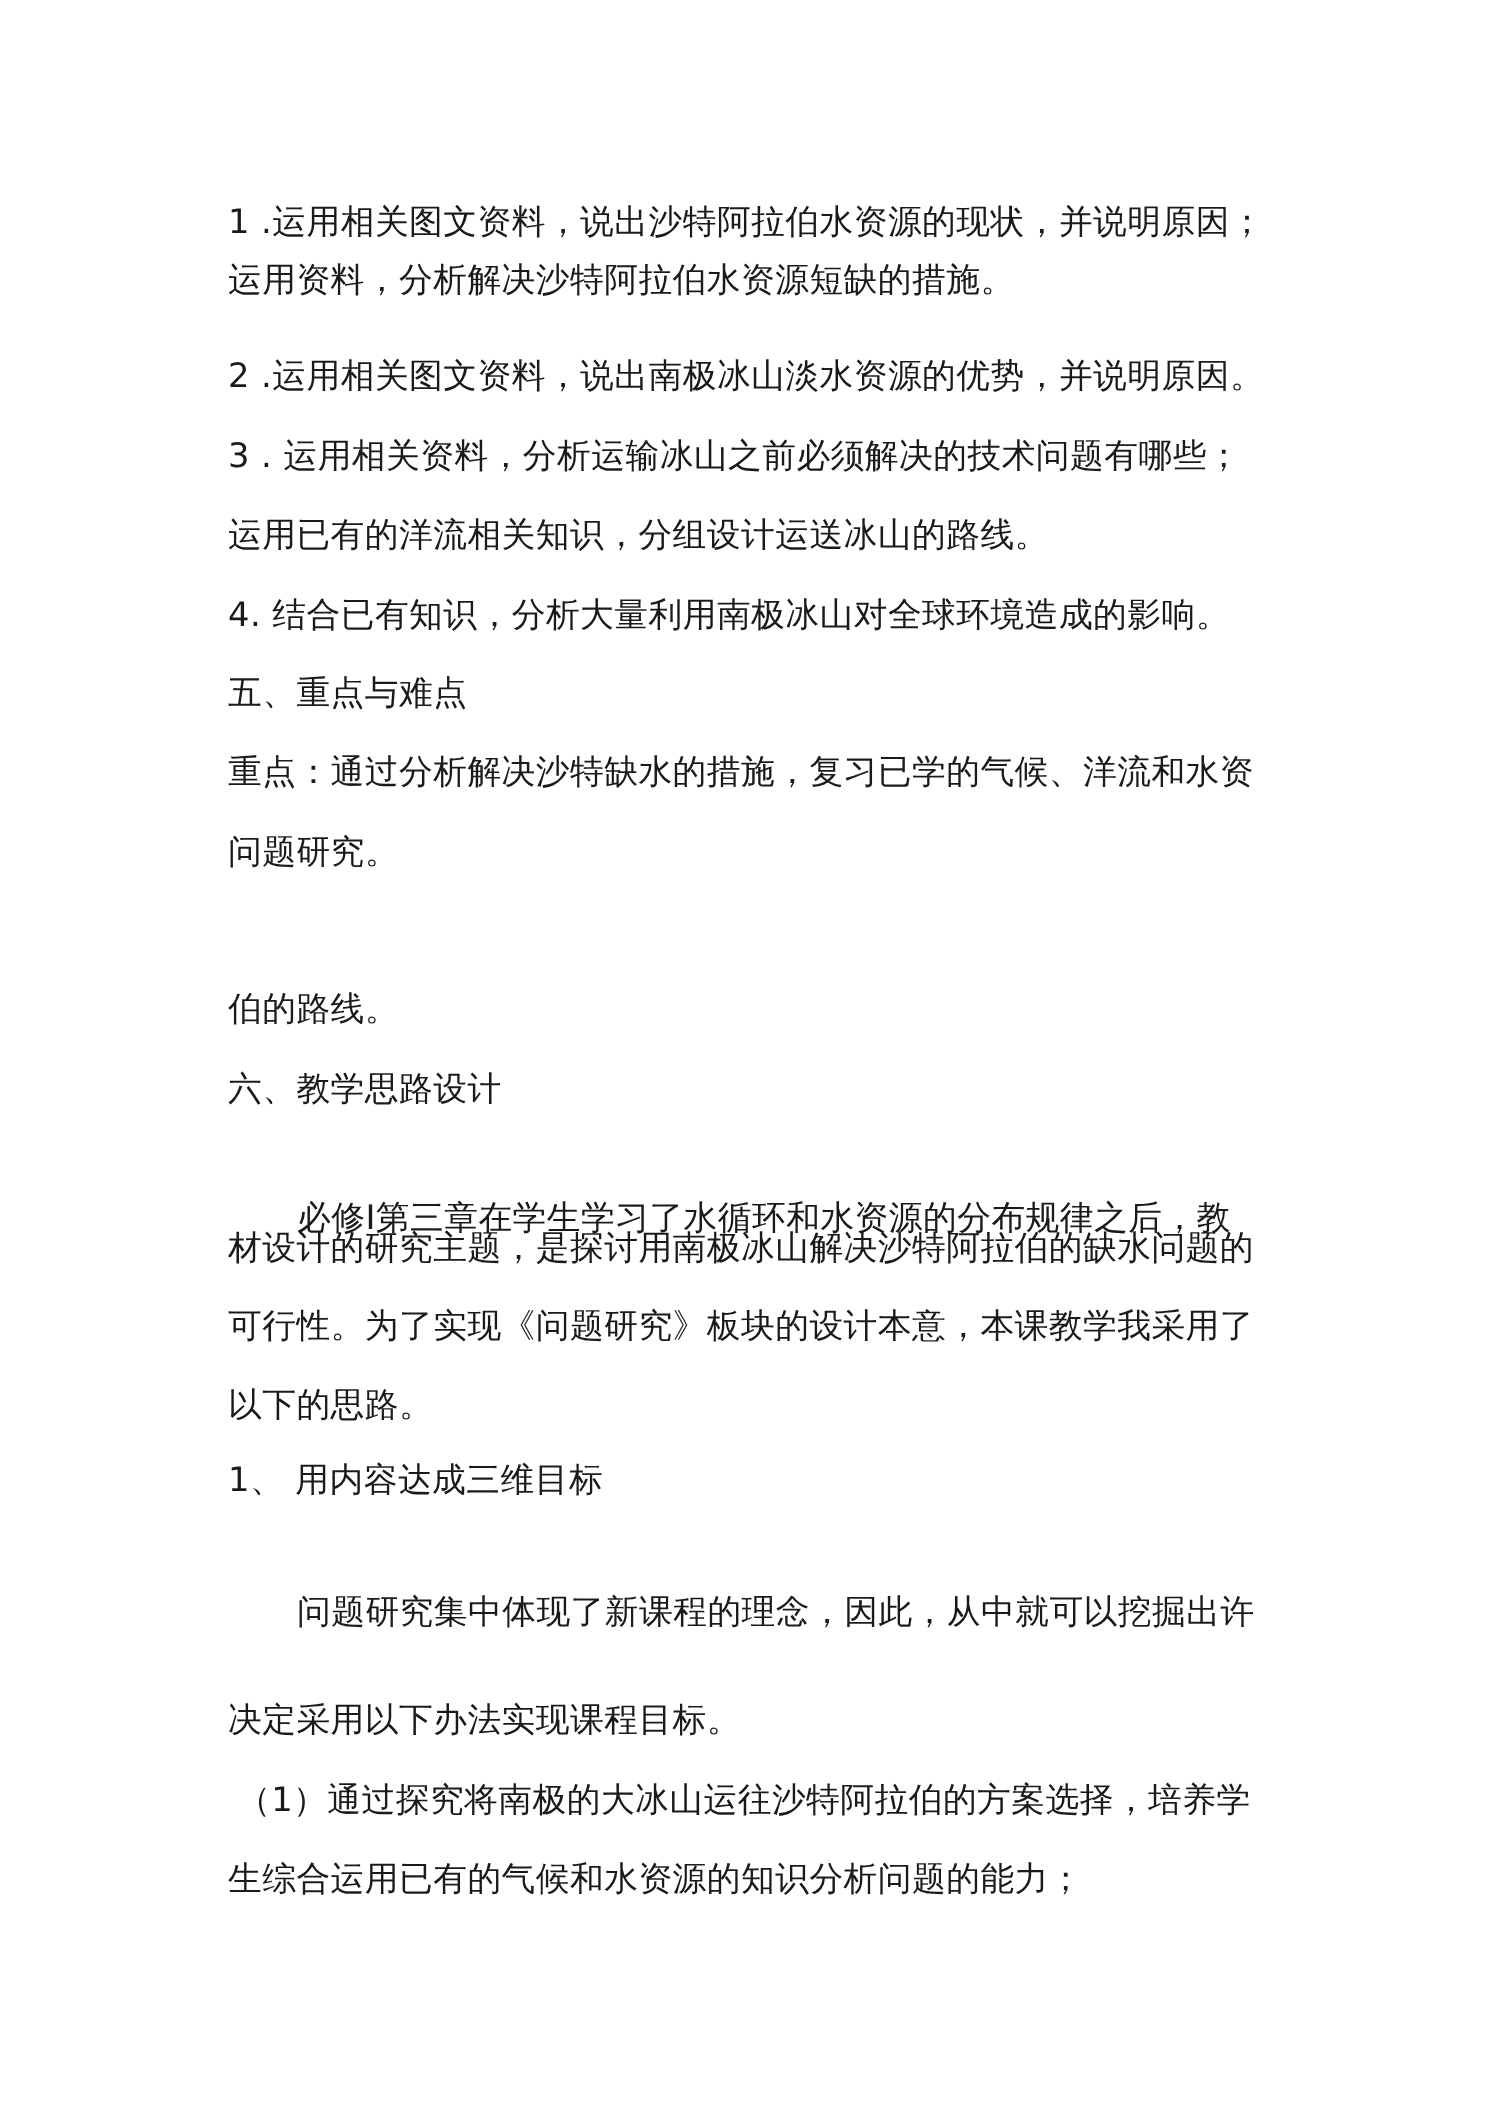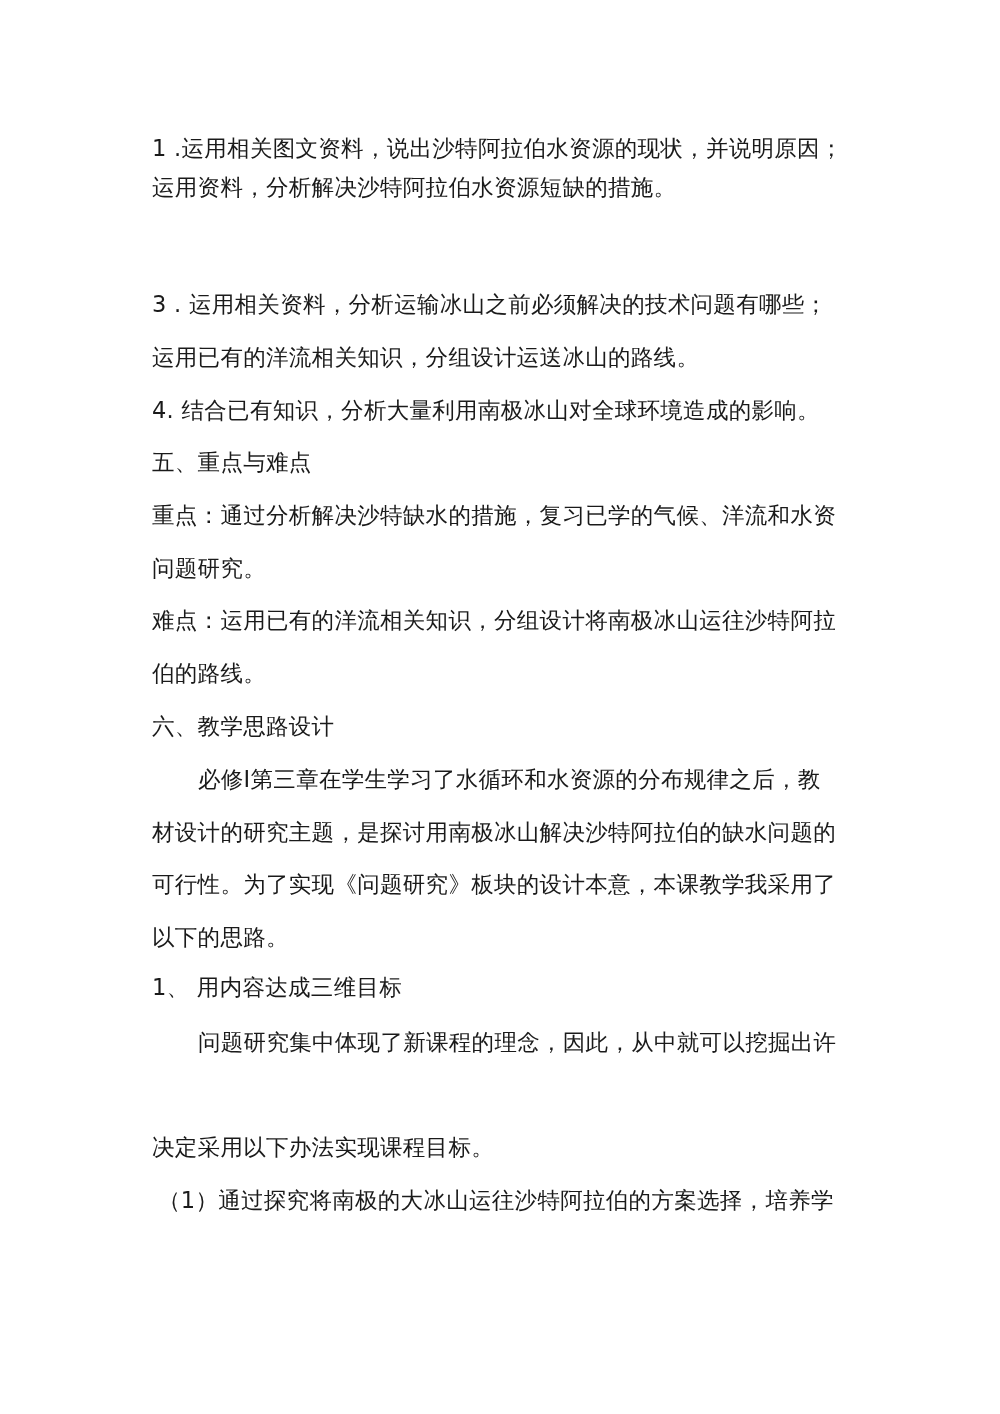--- a/index.html
+++ b/index.html
@@ -1,38 +1,39 @@
 <!DOCTYPE html>
 <html><head>
 <meta charset="utf-8">
 <style>
   html, body { margin: 0; padding: 0; background: #ffffff; }
   body { width: 1000px; height: 1414px; position: relative; overflow: hidden;
          font-family: "DejaVu Sans", "Liberation Sans", sans-serif; color: #1a1a1a; }
   .page { position: absolute; left: 0; top: 0; width: 801px; height: 1414px; background: #fff; }
   .line { position: absolute; left: 152px; font-size: 22.5px; line-height: 30px; white-space: nowrap; letter-spacing: 0.3px; }
-  .indent { left: 198px; }
+  .indent { left: 198px; margin-top: 33px; }
   .sub { left: 158px; }
 </style>
 </head>
 <body>
 
 <div class="page">
   <div class="line" style="top:133px">1 .运用相关图文资料，说出沙特阿拉伯水资源的现状，并说明原因；</div>
   <div class="line" style="top:172px">运用资料，分析解决沙特阿拉伯水资源短缺的措施。</div>
+  <div class="line" style="top:236px">2 .运用相关图文资料，说出南极冰山淡水资源的优势，并说明原因。</div>
   <div class="line" style="top:289px">3 . 运用相关资料，分析运输冰山之前必须解决的技术问题有哪些；</div>
   <div class="line" style="top:342px">运用已有的洋流相关知识，分组设计运送冰山的路线。</div>
   <div class="line" style="top:395px">4.  结合已有知识，分析大量利用南极冰山对全球环境造成的影响。</div>
   <div class="line" style="top:447px">五、重点与难点</div>
   <div class="line" style="top:500px">重点：通过分析解决沙特缺水的措施，复习已学的气候、洋流和水资</div>
   <div class="line" style="top:553px">问题研究。</div>
-  <div class="line" style="top:605px">难点：运用已有的洋流相关知识，分组设计将南极冰山运往沙特阿拉</div>
   <div class="line" style="top:658px">伯的路线。</div>
   <div class="line" style="top:711px">六、教学思路设计</div>
   <div class="line indent" style="top:764px">必修Ⅰ第三章在学生学习了水循环和水资源的分布规律之后，教</div>
   <div class="line" style="top:817px">材设计的研究主题，是探讨用南极冰山解决沙特阿拉伯的缺水问题的</div>
   <div class="line" style="top:869px">可行性。为了实现《问题研究》板块的设计本意，本课教学我采用了</div>
   <div class="line" style="top:922px">以下的思路。</div>
   <div class="line" style="top:972px">1、    用内容达成三维目标</div>
   <div class="line indent" style="top:1027px">问题研究集中体现了新课程的理念，因此，从中就可以挖掘出许</div>
   <div class="line" style="top:1132px">决定采用以下办法实现课程目标。</div>
   <div class="line sub" style="top:1185px">（1）通过探究将南极的大冰山运往沙特阿拉伯的方案选择，培养学</div>
+  <div class="line" style="top:1238px">生综合运用已有的气候和水资源的知识分析问题的能力；</div>
 </div>
 
 </body></html>

